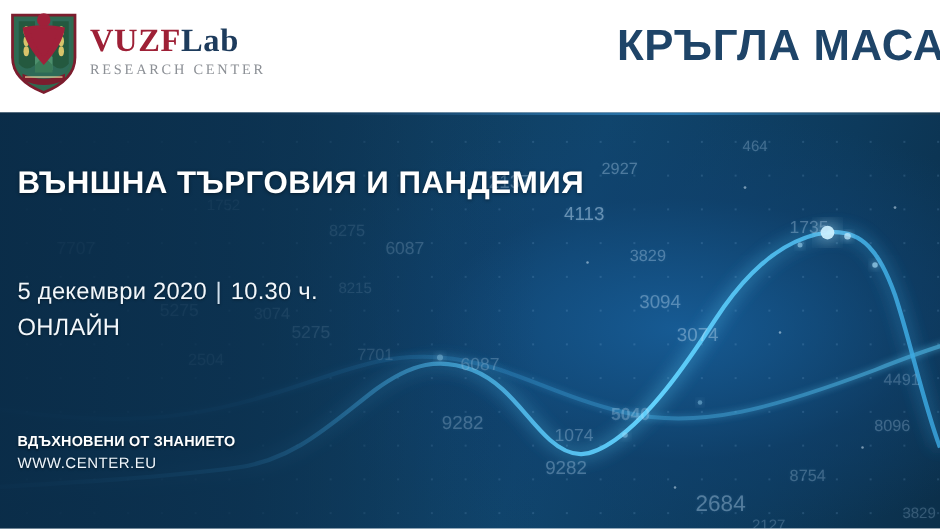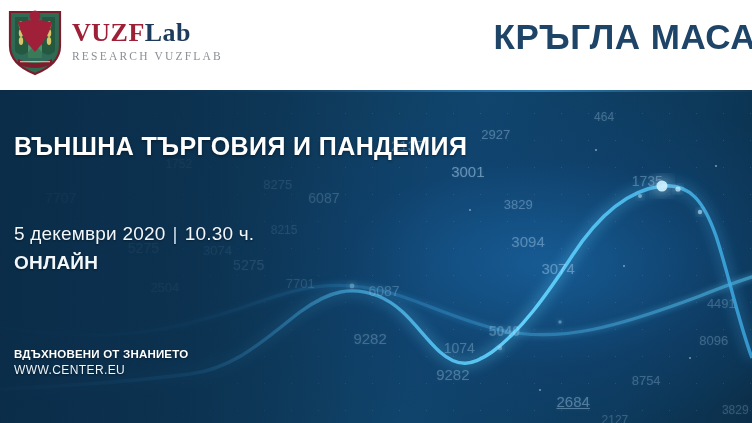--- a/index.html
+++ b/index.html
@@ -191,21 +191,21 @@
   }
   .meta-sep {
     display: inline-block;
     padding: 0 7px;
     color: #cfe0ee;
   }
   .meta-line2 {
     margin-top: 7px;
     font-family: "Liberation Sans", sans-serif;
     font-size: 19px;
-    font-weight: bold;
+    font-weight: normal;
     color: #f2f7fb;
     letter-spacing: 0.2px;
     white-space: nowrap;
     text-shadow: 0 1px 2px rgba(0,0,0,0.4);
   }
 
   .footer-block {
     position: absolute;
     left: 0;
     top: 258px;
@@ -265,21 +265,21 @@
           <path d="M12 16 Q29 12 46 16 Q44 30 29 46 Q14 30 12 16 Z" fill="#a0203a"></path>
           <path d="M18 18 Q29 15 40 18 Q38 29 29 40 Q20 29 18 18 Z" fill="#a0203a"></path>
 
           <path d="M12 53 Q29 61 46 53 L46 58 Q29 66 12 58 Z" fill="#7c1d2e"></path>
           <rect x="14" y="55" width="30" height="1.3" fill="#e8d79c" opacity="0.75"></rect>
         </svg>
       </div>
 
       <div class="logo-wordmark">
         <div class="wordmark-line1"><span class="wm-vuzf">VUZF</span><span class="wm-lab">Lab</span></div>
-        <div class="wordmark-line2">RESEARCH VUZFLAB</div>
+        <div class="wordmark-line2">RESEARCH CENTER</div>
       </div>
 
     </div>
 
     <div class="header-title">КРЪГЛА МАСА</div>
   </div>
 
   <div class="banner">
 
     <div class="banner-topline"></div>
@@ -352,31 +352,31 @@
         <span style="left: 20%; top: 57%; font-size: 13px; opacity: 0.26;">2504</span>
         <span style="left: 27%; top: 46%; font-size: 13px; opacity: 0.24;">3074</span>
         <span style="left: 36%; top: 40%; font-size: 12px; opacity: 0.22;">8215</span>
         <span style="left: 41%; top: 30%; font-size: 14px; opacity: 0.3;">6087</span>
         <span style="left: 38%; top: 56%; font-size: 13px; opacity: 0.26;">7701</span>
         <span style="left: 31%; top: 50%; font-size: 14px; opacity: 0.28;">5275</span>
         <span style="left: 35%; top: 26%; font-size: 13px; opacity: 0.22;">8275</span>
         <span style="left: 49%; top: 58%; font-size: 14px; opacity: 0.3;">6087</span>
         <span style="left: 47%; top: 72%; font-size: 15px; opacity: 0.34;">9282</span>
         <span style="left: 52%; top: 14%; font-size: 15px; opacity: 0.38;">2137</span>
-        <span style="left: 60%; top: 22%; font-size: 15px; opacity: 0.5;">3001</span>
+        <span style="left: 60%; top: 22%; font-size: 15px; opacity: 0.5;">4113</span>
         <span style="left: 64%; top: 11%; font-size: 13px; opacity: 0.36;">2927</span>
         <span style="left: 67%; top: 32%; font-size: 13px; opacity: 0.36;">3829</span>
         <span style="left: 68%; top: 43%; font-size: 15px; opacity: 0.4;">3094</span>
         <span style="left: 72%; top: 51%; font-size: 15px; opacity: 0.42;">3074</span>
         <span style="left: 84%; top: 25%; font-size: 14px; opacity: 0.34;">1735</span>
         <span style="left: 79%; top: 6%; font-size: 12px; opacity: 0.3; text-align: right;">464</span>
         <span style="left: 65%; top: 70%; font-size: 14px; opacity: 0.3; font-weight: bold;">5040</span>
         <span style="left: 59%; top: 75%; font-size: 14px; opacity: 0.32;">1074</span>
         <span style="left: 58%; top: 83%; font-size: 15px; opacity: 0.34;">9282</span>
-        <span style="left: 74%; top: 91%; font-size: 15px; opacity: 0.4; text-decoration: underline;">2684</span>
+        <span style="left: 74%; top: 91%; font-size: 18px; opacity: 0.4;">2684</span>
         <span style="left: 84%; top: 85%; font-size: 13px; opacity: 0.28;">8754</span>
         <span style="left: 93%; top: 73%; font-size: 13px; opacity: 0.28;">8096</span>
         <span style="left: 94%; top: 62%; font-size: 13px; opacity: 0.26;">4491</span>
         <span style="left: 96%; top: 94%; font-size: 12px; opacity: 0.24;">3829</span>
         <span style="left: 80%; top: 97%; font-size: 12px; opacity: 0.24;">2127</span>
       </div>
 
     <div class="left-shade"></div>
 
     <div class="banner-text">

